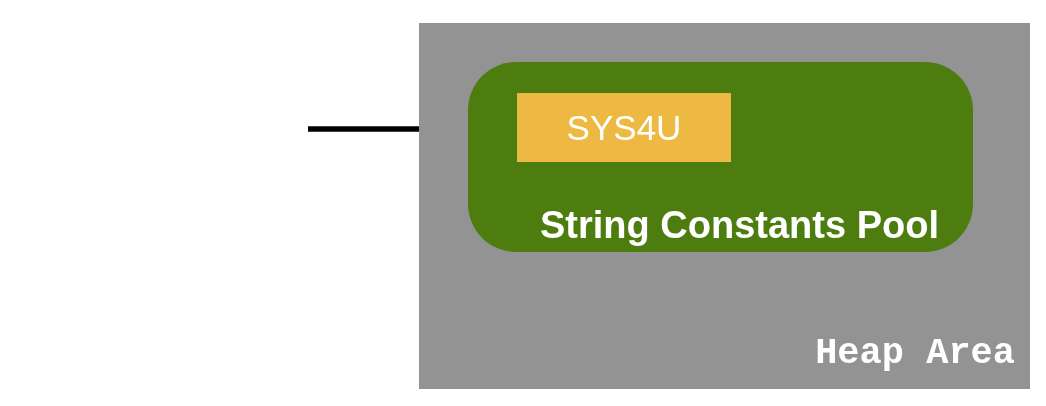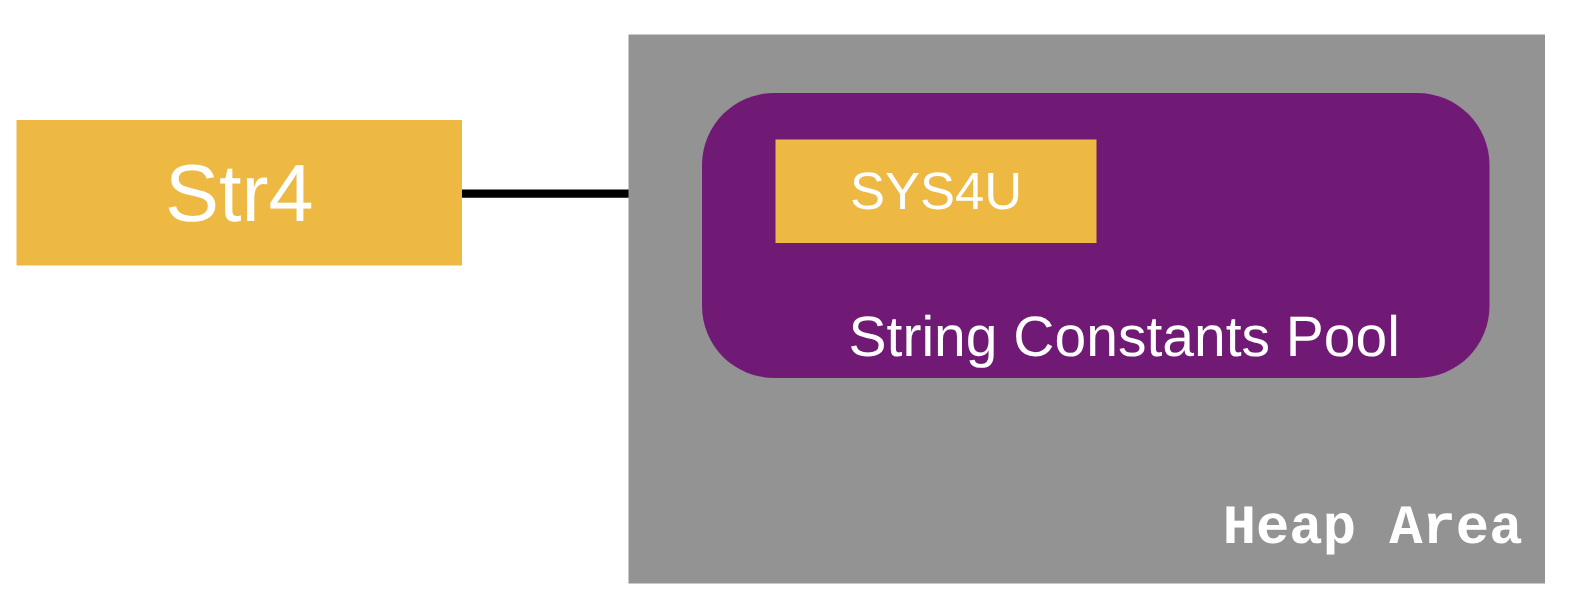--- a/index.html
+++ b/index.html
@@ -70,53 +70,50 @@
   .pool-label {
     position: absolute;
     left: 0;
     right: 0;
     bottom: 8px;
     box-sizing: border-box;
     padding-left: 38px;
     text-align: center;
     color: #ffffff;
     font-size: 38px;
-    font-weight: normal;
+    font-weight: bold;
     line-height: 1;
     white-space: nowrap;
   }
   .heap-label {
     position: absolute;
     right: 15px;
     bottom: 17px;
     color: #ffffff;
     font-size: 37px;
     font-weight: bold;
     line-height: 1;
     white-space: nowrap;
     font-family: Liberation Mono, monospace;
   }
 </style>
 </head>
 <body>
 
 <div class="canvas">
 
-  <div class="str4-box" style="background-color: rgb(237, 185, 66);">
-    <span>Str4</span>
-  </div>
 
   <svg class="arrow-svg" viewBox="0 0 214 32">
     <line x1="2" y1="16" x2="196" y2="16" stroke-width="5.5" stroke="#000000"></line>
     <polygon points="192,4 212,16 192,28" fill="#000000"></polygon>
   </svg>
 
   <div class="heap" style="background-color: rgb(147, 147, 147);">
 
-    <div class="pool" style="background-color: #701a75; padding-left: 20px;">
+    <div class="pool" style="background-color: #4d7c0f;">
 
       <div class="constant-box" style="background-color: rgb(237, 185, 66);">
         <span>SYS4U</span>
       </div>
 
       <div class="pool-label">String Constants Pool</div>
     </div>
 
     <div class="heap-label">Heap Area</div>
   </div>

